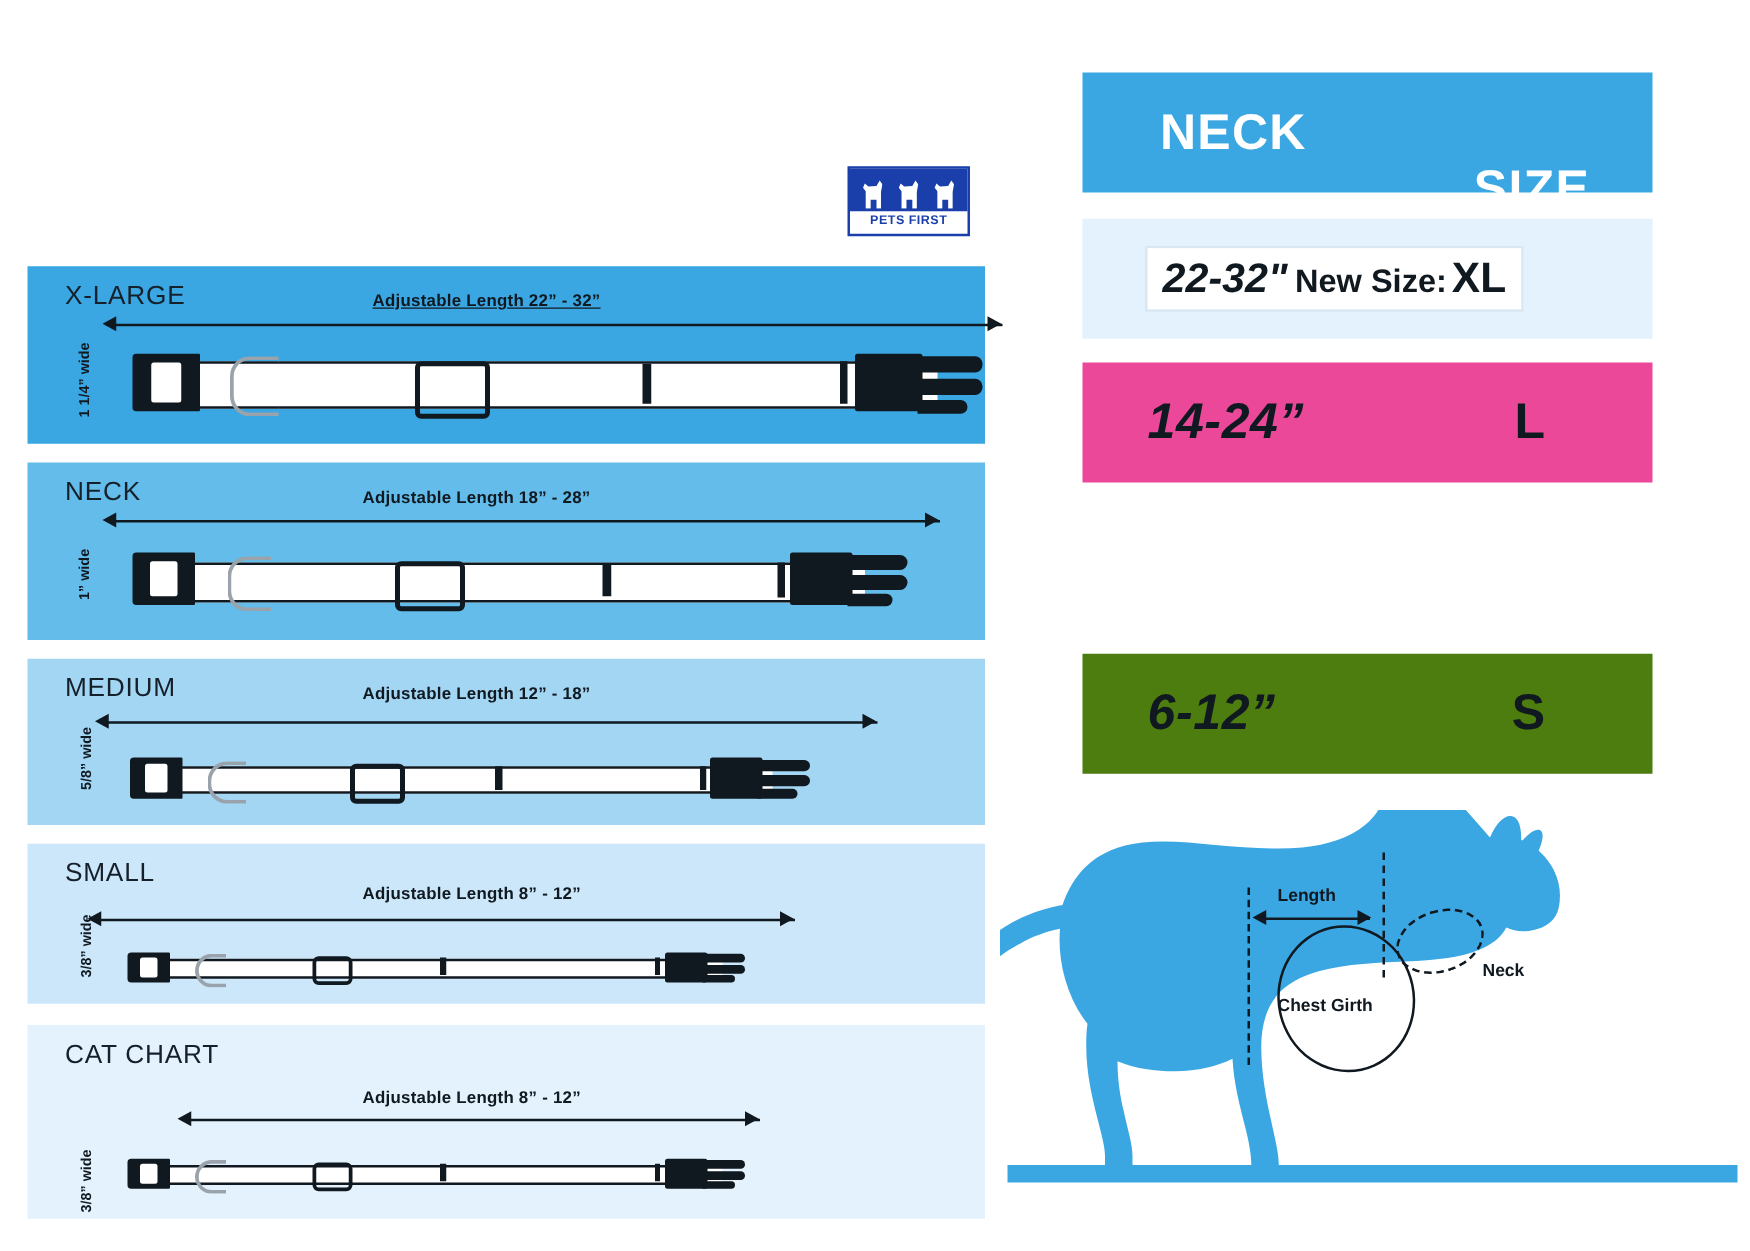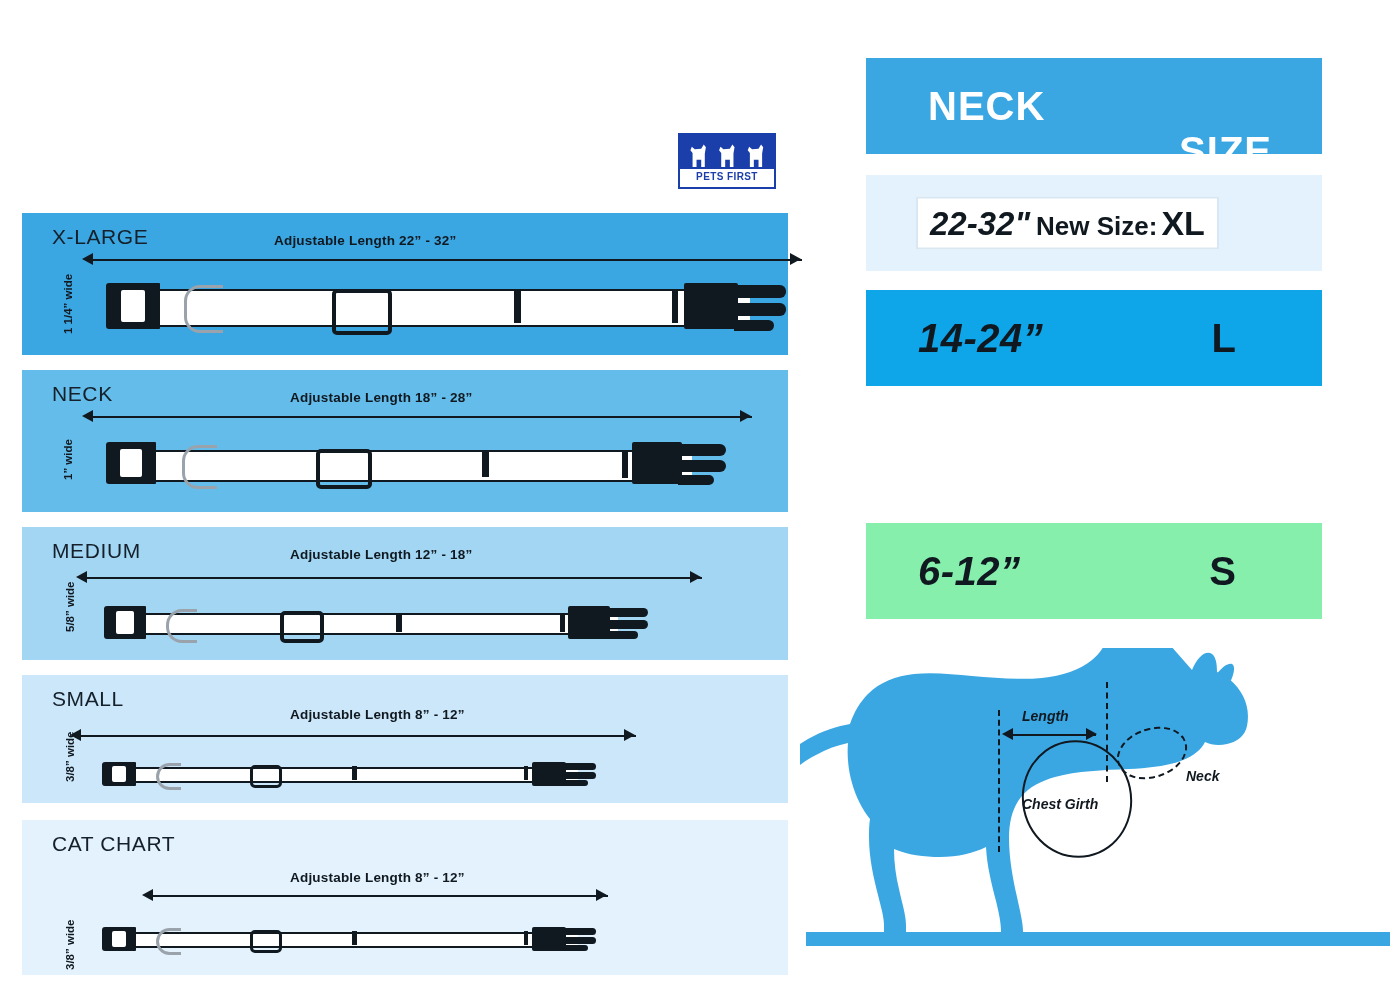--- a/index.html
+++ b/index.html
@@ -276,21 +276,20 @@
   }
   .ground {
     position: absolute;
     left: 6px; top: 284px;
     width: 584px; height: 14px;
     background: #3aa7e3;
   }
   .meas-label {
     position: absolute;
     font-size: 14px;
-    font-style: italic;
     font-weight: bold;
     color: #101820;
   }
   .dash-v {
     position: absolute;
     width: 0;
     border-left: 2px dashed #101820;
   }
   .meas-arrow {
     position: absolute;
@@ -325,21 +324,21 @@
           <span class="logo-dog"></span>
           <span class="logo-dog"></span>
           <span class="logo-dog"></span>
         </div>
       </div>
       <div class="logo-text">PETS FIRST</div>
     </div>
 
     <div class="row" style="top:213px; height:142px; background:#3aa7e3;">
       <div class="row-label">X-LARGE</div>
-      <div class="row-adjust" style="left:252px; top:20px;">Adjustable Length 22” - 32”</div>
+      <div class="row-adjust" style="left:276px; top:20px;text-decoration:underline;">Adjustable Length 22” - 32”</div>
       <div class="row-wide" style="left:40px; top:121px;">1 1/4” wide</div>
 
       <div class="arrow-line" style="left:70px; top:46px; width:710px;"></div>
       <div class="arrow-cap-l" style="left:60px; top:40px;"></div>
       <div class="arrow-cap-r" style="left:768px; top:40px;"></div>
 
       <div class="collar" style="left:52px; top:62px; width:720px; height:62px;">
         <div class="strap" style="left:66px; top:14px; width:610px; height:34px;"></div>
         <div class="buckle-left" style="left:32px; top:8px; width:54px; height:46px;"></div>
         <div class="dring" style="left:110px; top:10px; width:36px; height:42px;"></div>
@@ -453,27 +452,27 @@
       <div class="hdr-neck">NECK</div>
       <div class="hdr-size">SIZE</div>
     </div>
 
     <div class="size-row" style="top:175px; background:#e3f2fc;">
       <div class="xl-badge">
         <span class="xl-range">22-32"</span><span class="xl-new">New Size:</span><span class="xl-letter">XL</span>
       </div>
     </div>
 
-    <div class="size-row" style="top:290px; background:#0ea5e9;">
+    <div class="size-row" style="top:290px; background:#ec4899;">
       <div class="size-range">14-24”</div>
       <div class="size-letter">L</div>
     </div>
 
 
-    <div class="size-row" style="top:523px; background:#86efac;">
+    <div class="size-row" style="top:523px; background:#4d7c0f;">
       <div class="size-range">6-12”</div>
       <div class="size-letter">S</div>
     </div>
 
     <div class="dog-panel">
 
       <svg width="600" height="300" viewBox="0 0 600 300" style="position:absolute; left:0; top:0;">
         <path fill="#3aa7e3" d="M392 22 c6 -14 14 -20 20 -16 c4 3 5 10 5 18 c10 4 20 12 26 24 c5 10 6 20 4 30 c-2 10 -10 16 -20 18 c-8 2 -16 1 -22 -2 c-4 8 -12 14 -22 18 c-14 6 -34 8 -54 9 c-26 1 -52 2 -74 8 c-14 4 -26 10 -34 20 c-8 10 -12 24 -12 40 c0 22 4 42 8 60 c3 14 6 26 6 34 l0 8 l-22 0 l0 -8 c0 -8 -2 -18 -5 -30 c-4 -16 -9 -34 -10 -54 c-12 6 -28 10 -46 10 c-16 0 -32 -2 -46 -8 c0 14 2 28 5 40 c3 14 7 26 7 36 l0 14 l-22 0 l0 -14 c0 -8 -3 -18 -6 -30 c-4 -16 -9 -36 -9 -58 c0 -6 0 -12 1 -18 c-8 -10 -14 -22 -18 -36 c-4 -14 -5 -28 -4 -40 c-10 2 -22 6 -32 12 c-12 6 -22 14 -28 22 l-14 -10 c8 -10 20 -20 34 -28 c14 -8 30 -13 42 -15 c4 -12 10 -22 18 -30 c12 -12 28 -18 46 -20 c18 -2 38 0 58 2 c24 2 48 4 70 2 c20 -2 38 -8 50 -18 c10 -8 16 -20 20 -32 c2 -8 3 -16 4 -22 c1 -8 2 -14 4 -18 z"></path>
         <path fill="#3aa7e3" d="M410 34 c8 -10 16 -20 22 -18 c4 2 2 12 -4 22 c-4 8 -10 14 -14 16 z"></path>
       </svg>

